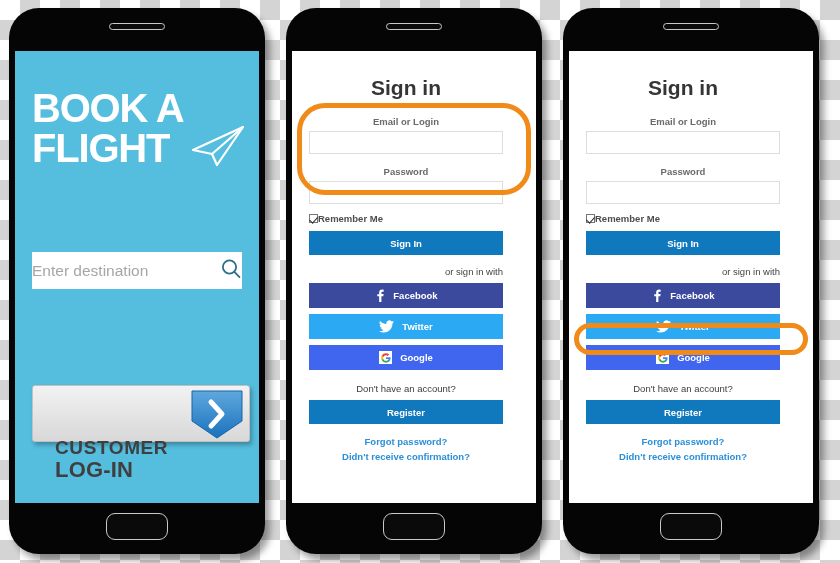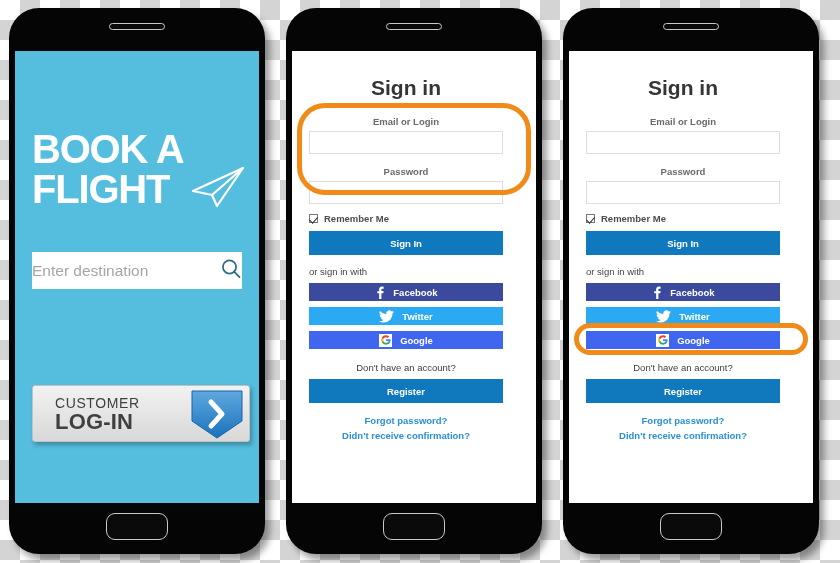--- a/index.html
+++ b/index.html
@@ -73,21 +73,21 @@
 
   
   .promo {
     width: 100%;
     height: 100%;
     background: #55bdde;
     padding: 0 17px;
     position: relative;
   }
   .promo-head {
-    padding-top: 79px;
+    padding-top: 38px;
     color: #ffffff;
     font-weight: bold;
     font-size: 40px;
     line-height: 0.99;
     letter-spacing: -1.2px;
     position: relative;
   }
   .promo-head .l2 { display:block; }
   .plane-icon {
     position: absolute;
@@ -136,21 +136,21 @@
     box-shadow: 2px 3px 4px rgba(0,0,0,0.28);
     cursor: pointer;
   }
   .cust-login .txt {
     position: absolute;
     left: 22px;
     top: 9px;
     color: #3f3f3f;
     text-align: left;
   }
-  .cust-login .t1 { font-size: 14px; font-weight: normal; letter-spacing: 0.6px; }
+  .cust-login .t1 { font-size: 19px; font-weight: bold; letter-spacing: 0.6px; margin-top: 42px; }
   .cust-login .t2 { font-size: 22px; font-weight: bold; letter-spacing: 0.2px; line-height: 1.02; }
   .cust-login .shield {
     position: absolute;
     right: 4px;
     top: 3px;
     width: 56px;
     height: 51px;
   }
 
   
@@ -181,21 +181,20 @@
     border: 1px solid #dddddd;
     background: #ffffff;
     margin-bottom: 12px;
     font-size: 10px;
     padding: 0 5px;
     font-family: "Liberation Sans", sans-serif;
   }
   .remember-row {
     display: flex;
     align-items: center;
-    gap: 6px;
     margin-top: -3px;
     margin-bottom: 7px;
   }
   .remember-row .cb {
     width: 9px; height: 9px;
     border: 1px solid #777;
     background:#fff;
     position: relative;
     cursor: pointer;
   }
@@ -218,28 +217,28 @@
     font-size: 9.5px;
     font-weight: bold;
     display: flex;
     align-items: center;
     justify-content: center;
     border: none;
     cursor: pointer;
     font-family: "Liberation Sans", sans-serif;
   }
   .divider-text {
-    text-align: left;
+    text-align: right;
     font-size: 9.5px;
     color: #444444;
     padding: 11px 0 6px 0;
   }
   .social-btn {
     width: 100%;
-    height: 18px;
+    height: 25px;
     display: flex;
     align-items: center;
     justify-content: center;
     gap: 8px;
     color: #ffffff;
     font-size: 9.5px;
     font-weight: bold;
     margin-bottom: 6px;
     cursor: pointer;
     position: relative;

